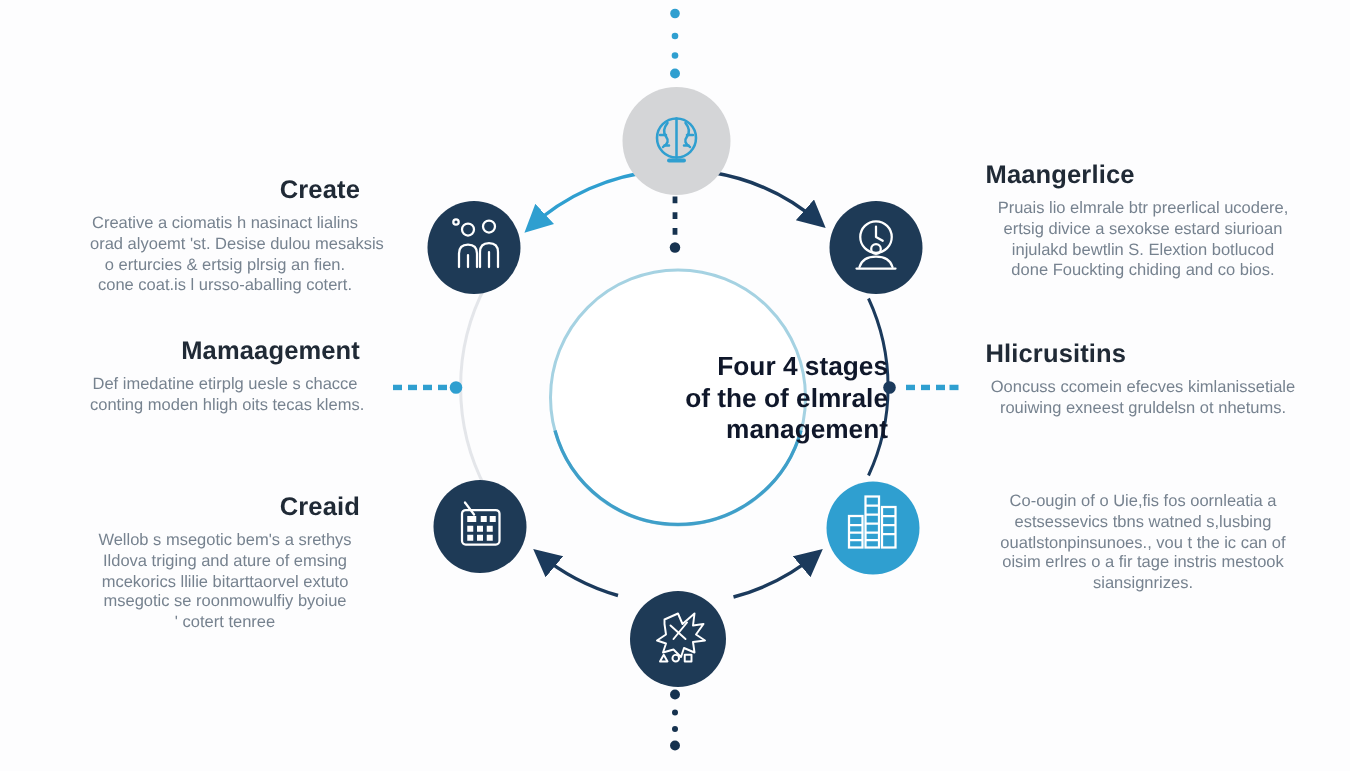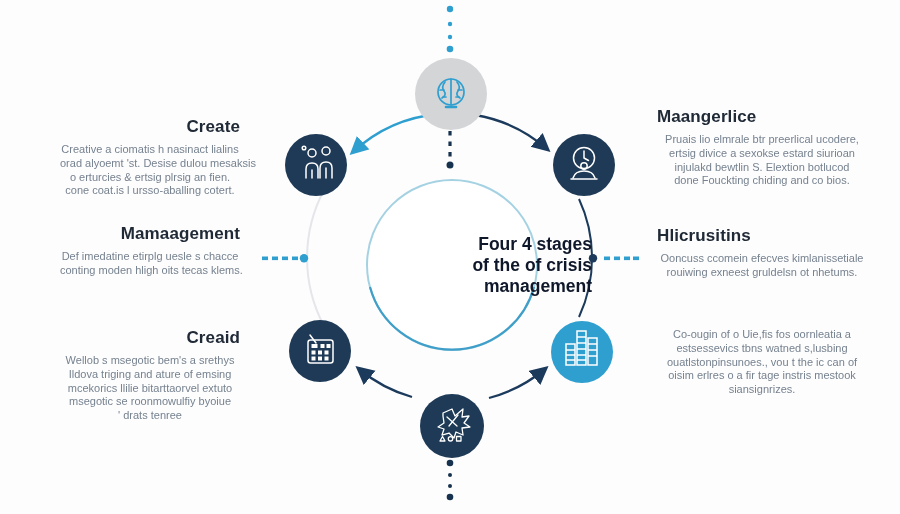--- a/index.html
+++ b/index.html
@@ -147,21 +147,21 @@
       <path d="M443 413 l9 -4 3 7 8 -7 -1 8 7 -1 -5 7 6 4 -8 1 1 7 -7 -3 -2 6 -5 -5 -7 2 2 -6 -6 -2 6 -4 -1 -7 z"></path>
       <path d="M447 417 l10 9 M458 415 l-9 11"></path>
       <path d="M440 441 l2.5 -4.5 2.5 4.5 z"></path>
       <circle cx="450.5" cy="438.8" r="2.2"></circle>
       <rect x="456.5" y="436.5" width="4.5" height="4.5"></rect>
     </g>
   </svg>
 
   <div class="center-title">
     <div>Four 4 stages</div>
-    <div>of the of crisis</div>
+    <div>of the of elmrale</div>
     <div>management</div>
   </div>
 
   <div class="tblock left" style="top:117px">
     <h3>Create</h3>
     <p>Creative a ciomatis h nasinact lialins</p>
     <p>orad alyoemt 'st. Desise dulou mesaksis</p>
     <p>o erturcies &amp; ertsig plrsig an fien.</p>
     <p>cone coat.is l ursso-aballing cotert.</p>
   </div>
@@ -171,21 +171,21 @@
     <p>Def imedatine etirplg uesle s chacce</p>
     <p>conting moden hligh oits tecas klems.</p>
   </div>
 
   <div class="tblock left" style="top:328px">
     <h3>Creaid</h3>
     <p>Wellob s msegotic bem's a srethys</p>
     <p>Ildova triging and ature of emsing</p>
     <p>mcekorics llilie bitarttaorvel extuto</p>
     <p>msegotic se roonmowulfiy byoiue</p>
-    <p>' drats tenree</p>
+    <p>' cotert tenree</p>
   </div>
 
   <div class="tblock right" style="top:107px">
     <h3>Maangerlice</h3>
     <p>Pruais lio elmrale btr preerlical ucodere,</p>
     <p>ertsig divice a sexokse estard siurioan</p>
     <p>injulakd bewtlin S. Elextion botlucod</p>
     <p>done Fouckting chiding and co bios.</p>
   </div>
 

